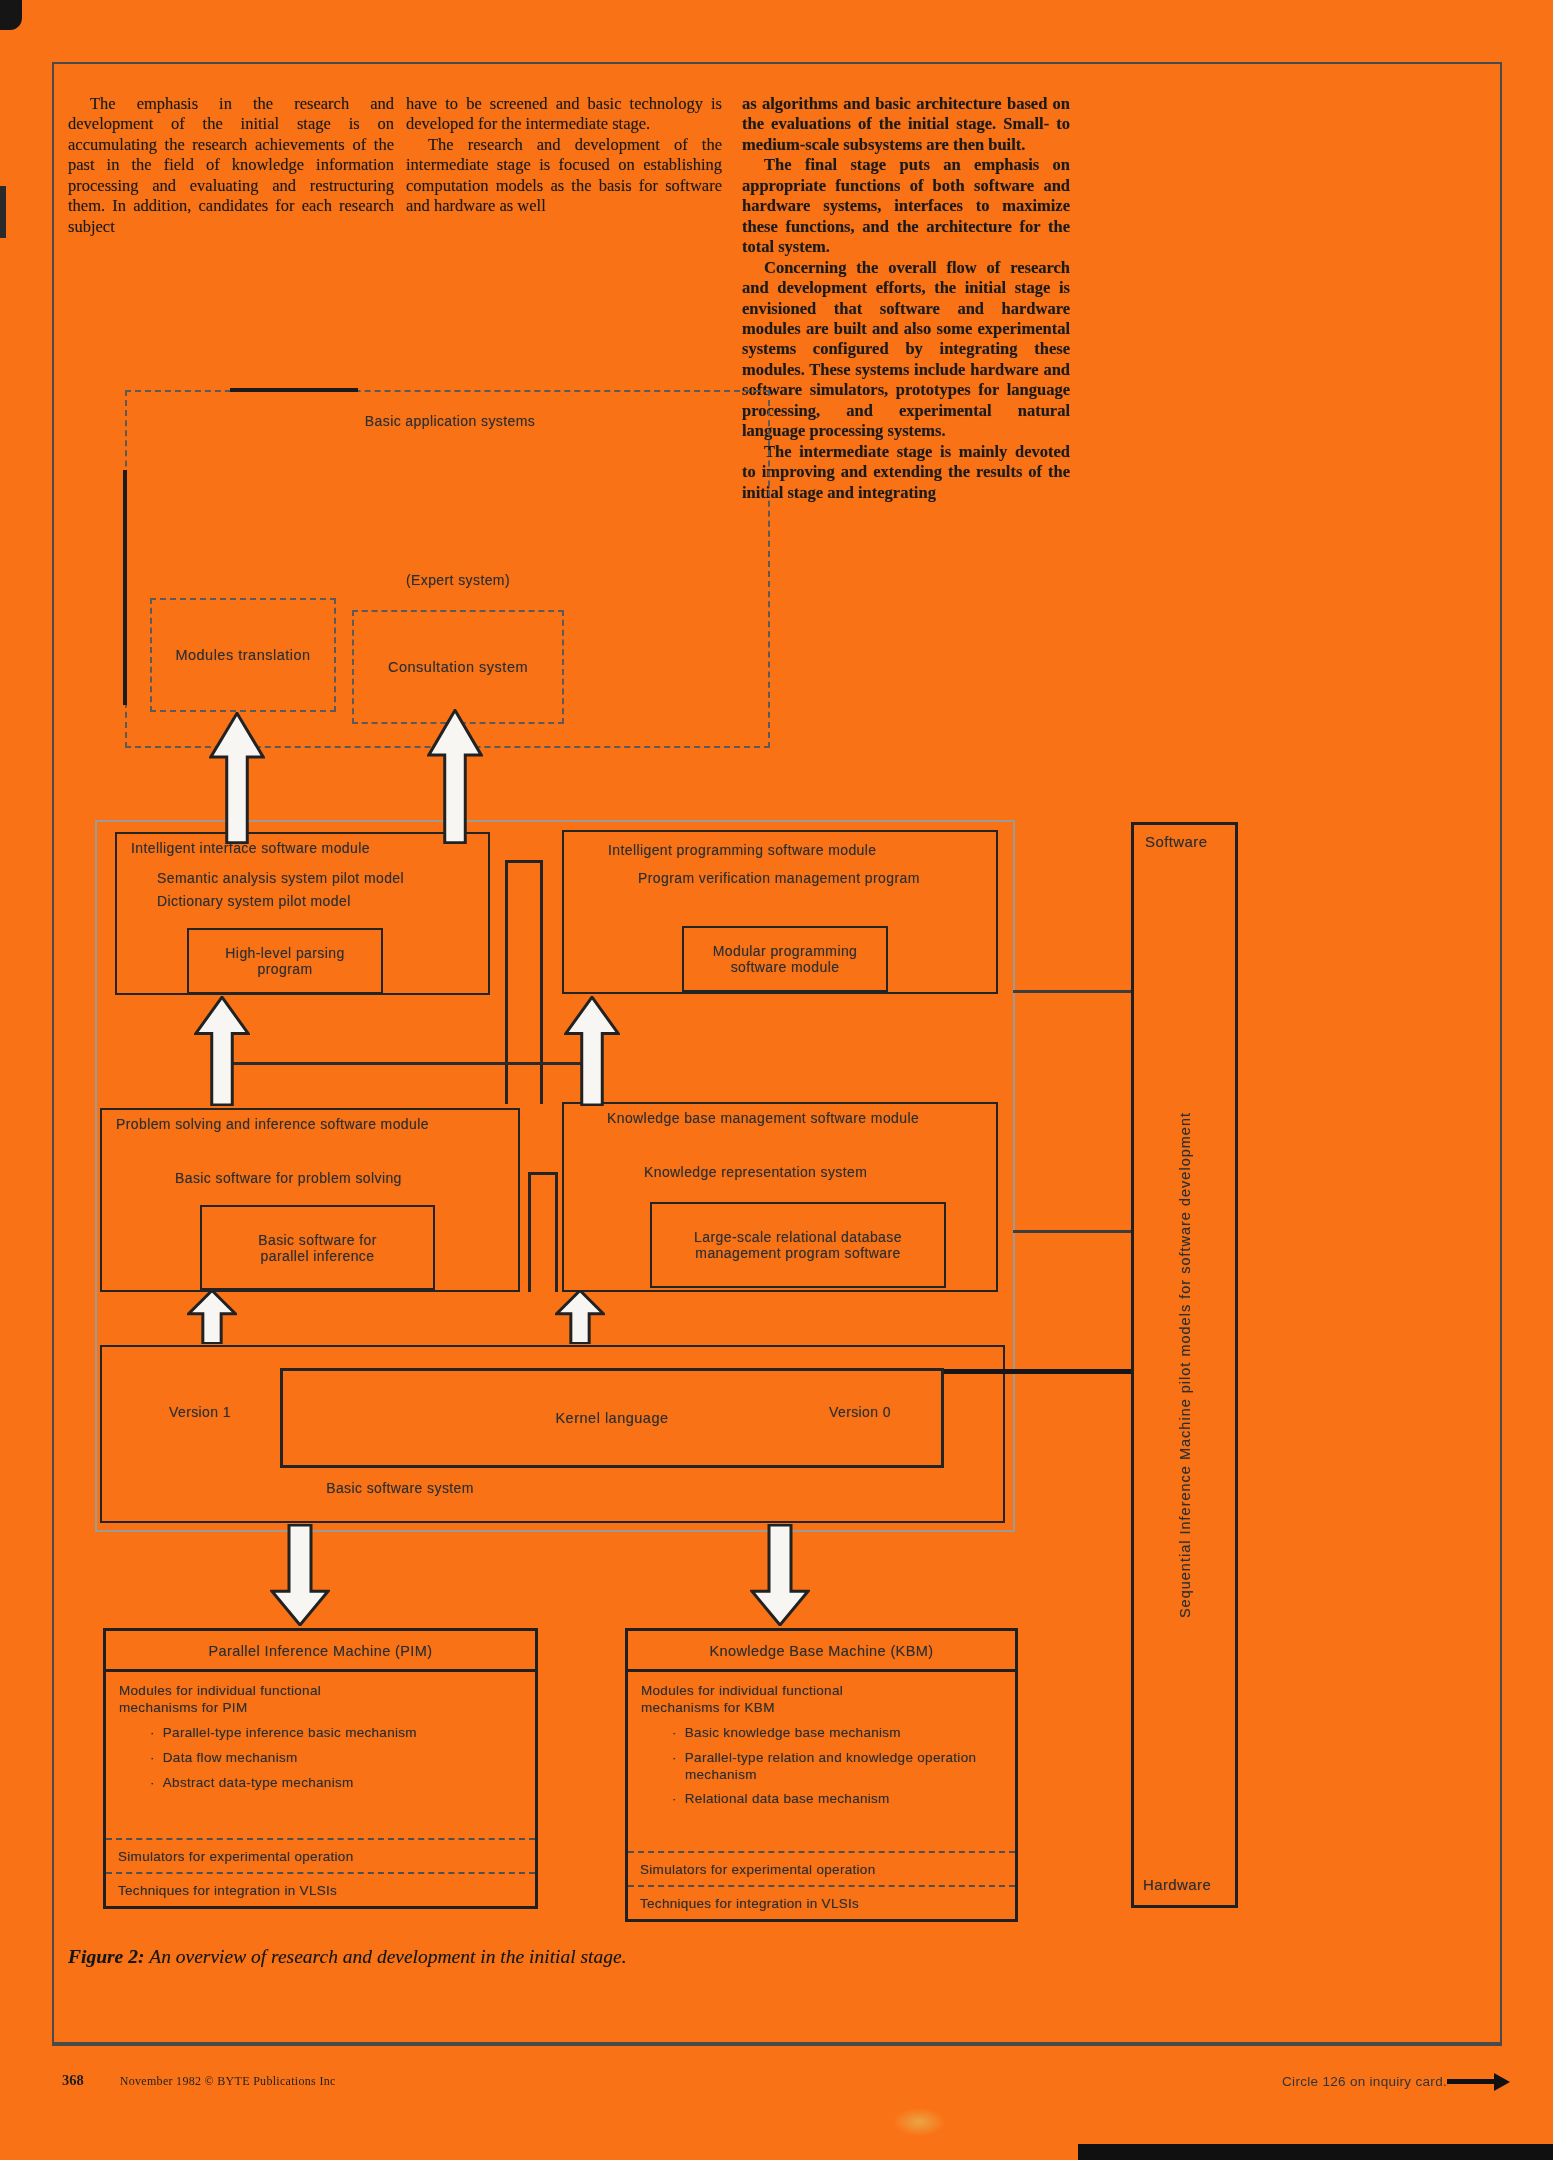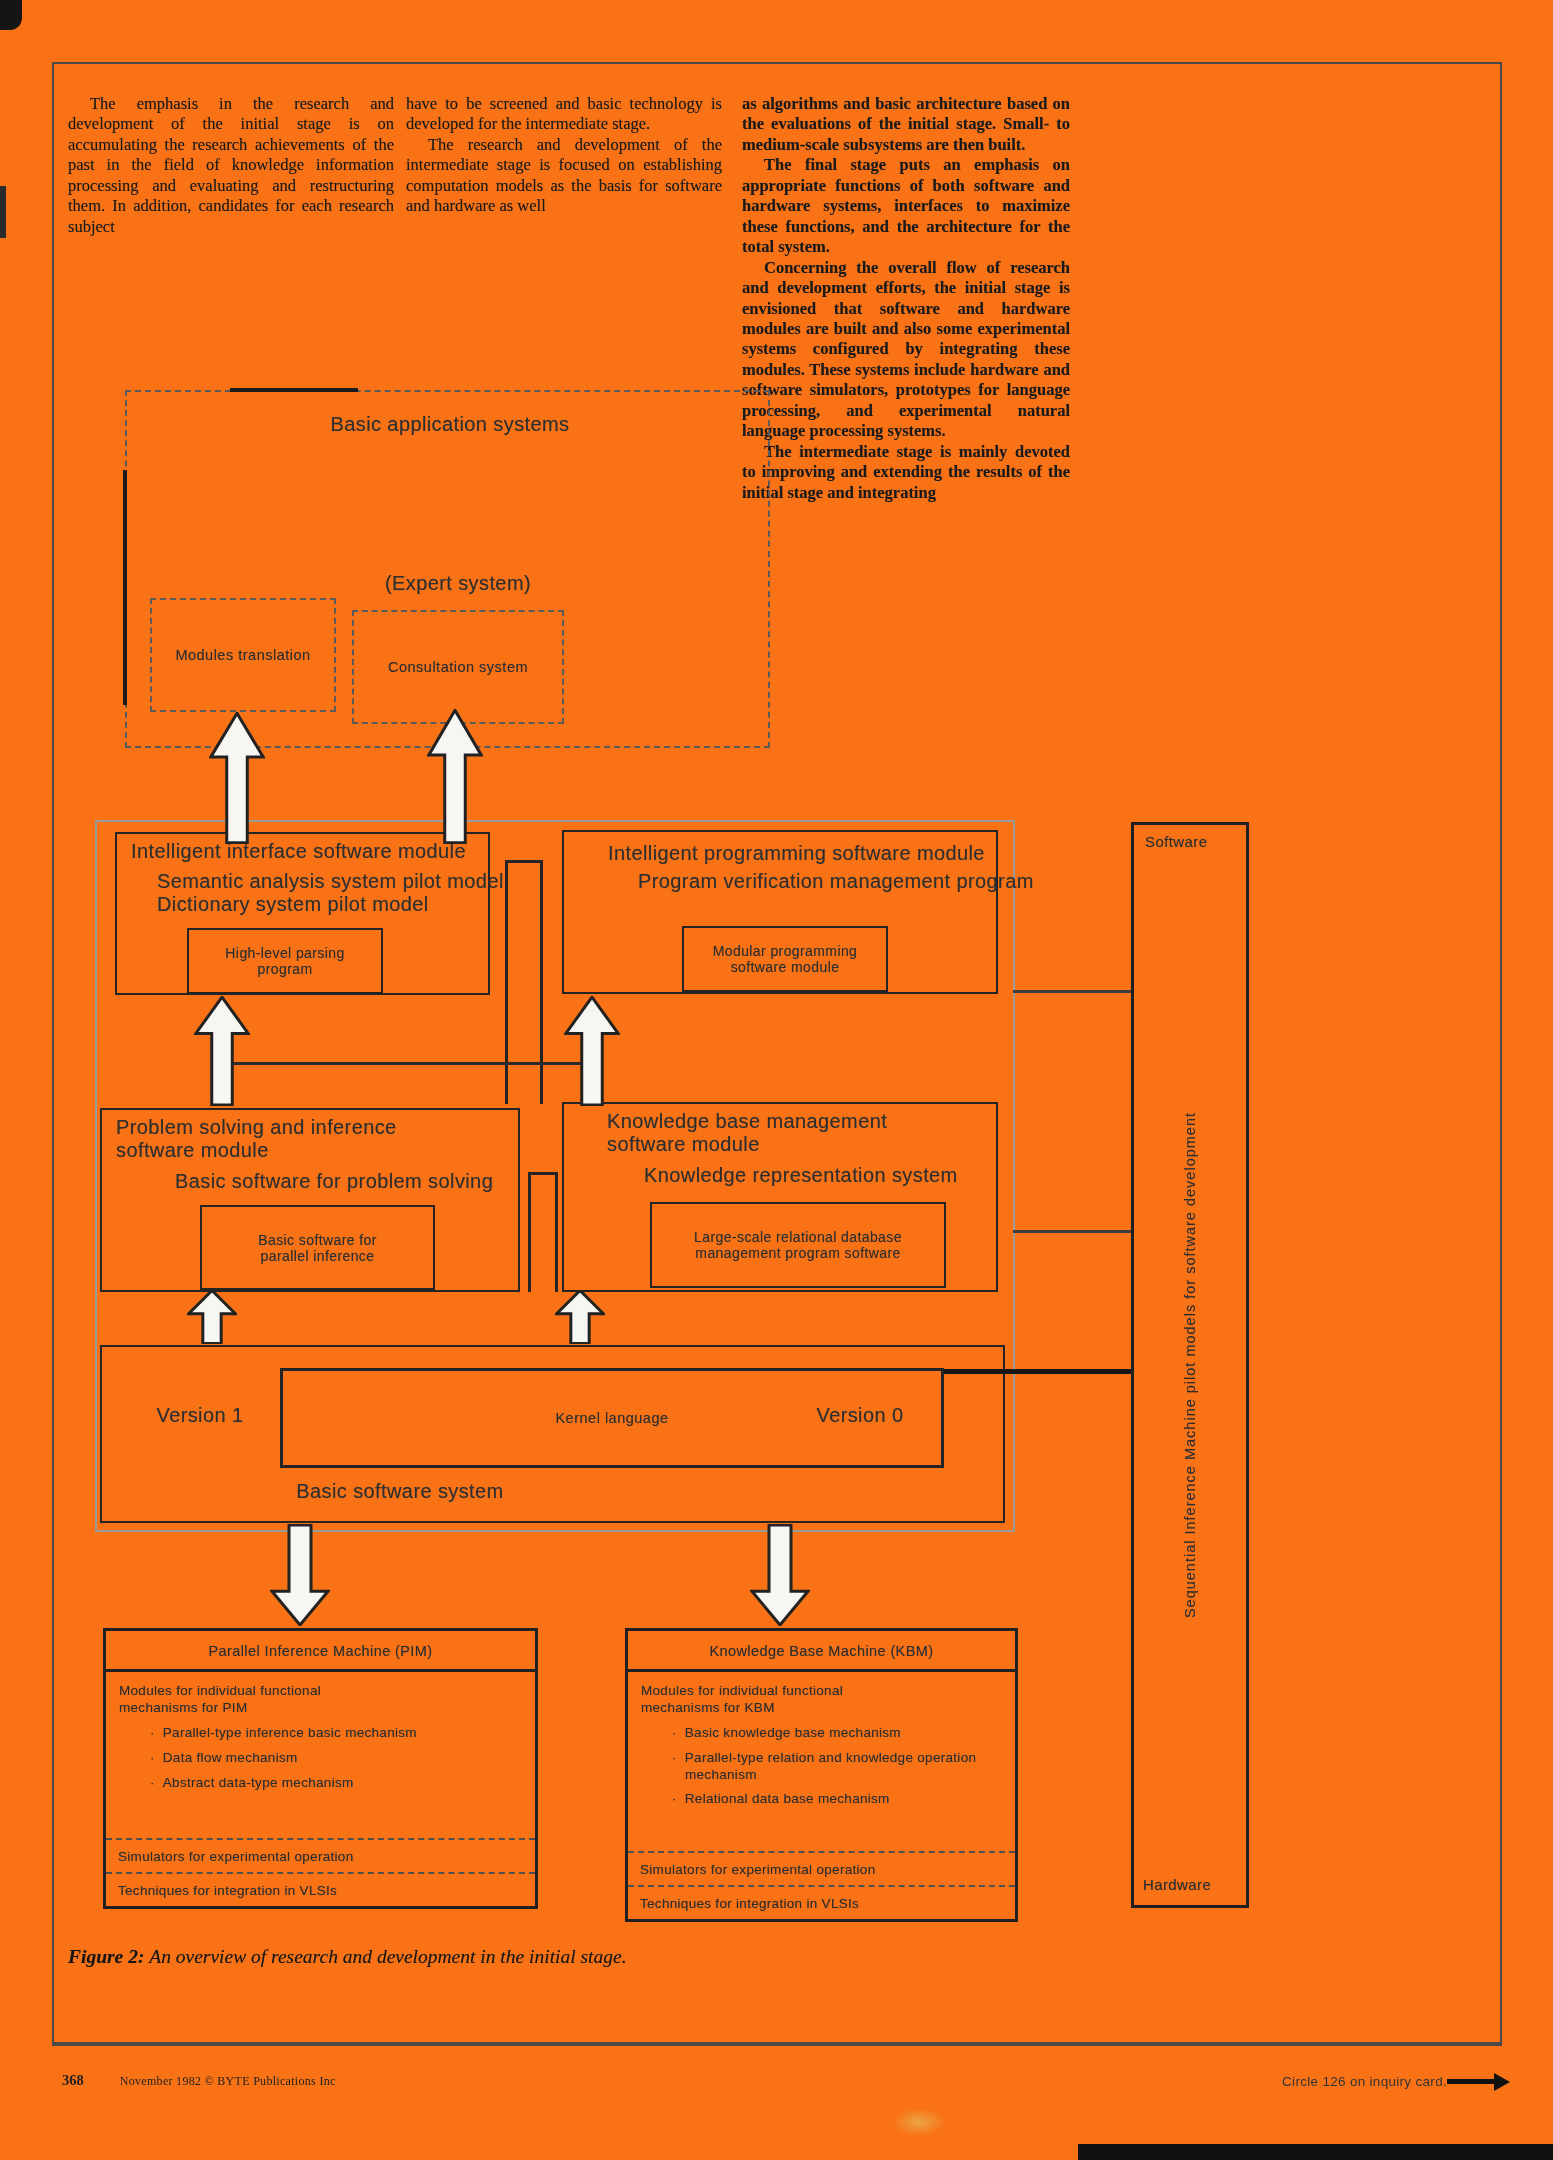--- a/index.html
+++ b/index.html
@@ -17,21 +17,21 @@
               background:radial-gradient(closest-side,rgba(222,205,110,.55),rgba(222,205,110,0));}
   
   .col{position:absolute;font-family:"Liberation Serif",serif;font-size:16.5px;line-height:1.24;
        text-align:justify;color:#1a1a1a;text-shadow:0 0 .7px rgba(40,40,40,.45);}
   .col p{margin:0;}
   .col p.indent{text-indent:22px;}
   #col1{left:68px;top:94px;width:326px;}
   #col2{left:406px;top:94px;width:316px;}
   #col3{left:742px;top:94px;width:328px;font-weight:bold;}
   
-  .dlabel{position:absolute;font-size:20px;letter-spacing:.4px;color:#2e2e2e;
+  .dlabel{position:absolute;font-size:14px;letter-spacing:.4px;color:#2e2e2e;
           text-shadow:0 0 .8px rgba(60,60,60,.5);}
   .center{text-align:center;}
   .box{position:absolute;border:2.5px solid #242424;box-sizing:border-box;background:transparent;}
   .dashedbox{position:absolute;border:2px dashed #5a5a5a;box-sizing:border-box;
              display:flex;align-items:center;justify-content:center;}
   .innerbox{position:absolute;border:2.5px solid #242424;box-sizing:border-box;
             display:flex;align-items:center;justify-content:center;text-align:center;
             font-size:14px;letter-spacing:.4px;color:#2e2e2e;text-shadow:0 0 .8px rgba(60,60,60,.5);}
   .line{position:absolute;background:#2b2b2b;}
   .arrow{position:absolute;z-index:3;}
@@ -92,21 +92,21 @@
   .hw-title{border-bottom:3px solid #202020;text-align:center;padding:12px 4px 10px;
             font-size:14.5px;letter-spacing:.4px;text-shadow:0 0 .8px rgba(60,60,60,.5);}
   .hw-modules{flex:1;padding:11px 10px 4px 13px;font-size:13.5px;letter-spacing:.3px;
               text-shadow:0 0 .8px rgba(60,60,60,.5);}
   .hw-heading{max-width:250px;line-height:1.25;}
   .bullet{padding-left:44px;text-indent:-13px;margin-top:8px;line-height:1.25;}
   .bullet::before{content:"·";margin-right:8px;}
   .hw-row{border-top:2px dashed #4f4f4f;padding:9px 12px 8px;font-size:13.5px;letter-spacing:.3px;
           text-shadow:0 0 .8px rgba(60,60,60,.5);}
   
-  #sim-bar{position:absolute;left:1131px;top:822px;width:118px;height:1086px;
+  #sim-bar{position:absolute;left:1131px;top:822px;width:107px;height:1086px;
            border:3px solid #202020;box-sizing:border-box;}
   #sim-top{position:absolute;left:11px;top:8px;font-size:15px;letter-spacing:.4px;}
   #sim-bottom{position:absolute;left:9px;bottom:12px;font-size:15px;letter-spacing:.4px;}
   #sim-vert{position:absolute;left:0;top:0;right:0;bottom:0;display:flex;align-items:center;justify-content:center;}
   #sim-vert span{writing-mode:vertical-rl;transform:rotate(180deg);font-size:14.5px;
                  letter-spacing:1px;color:#2e2e2e;text-shadow:0 0 .8px rgba(60,60,60,.5);}
   
   #caption{position:absolute;left:68px;top:1946px;font-family:"Liberation Serif",serif;
            font-size:19.5px;color:#161616;text-shadow:0 0 .7px rgba(40,40,40,.4);}
   #caption .cap-label{font-weight:bold;font-style:italic;}

